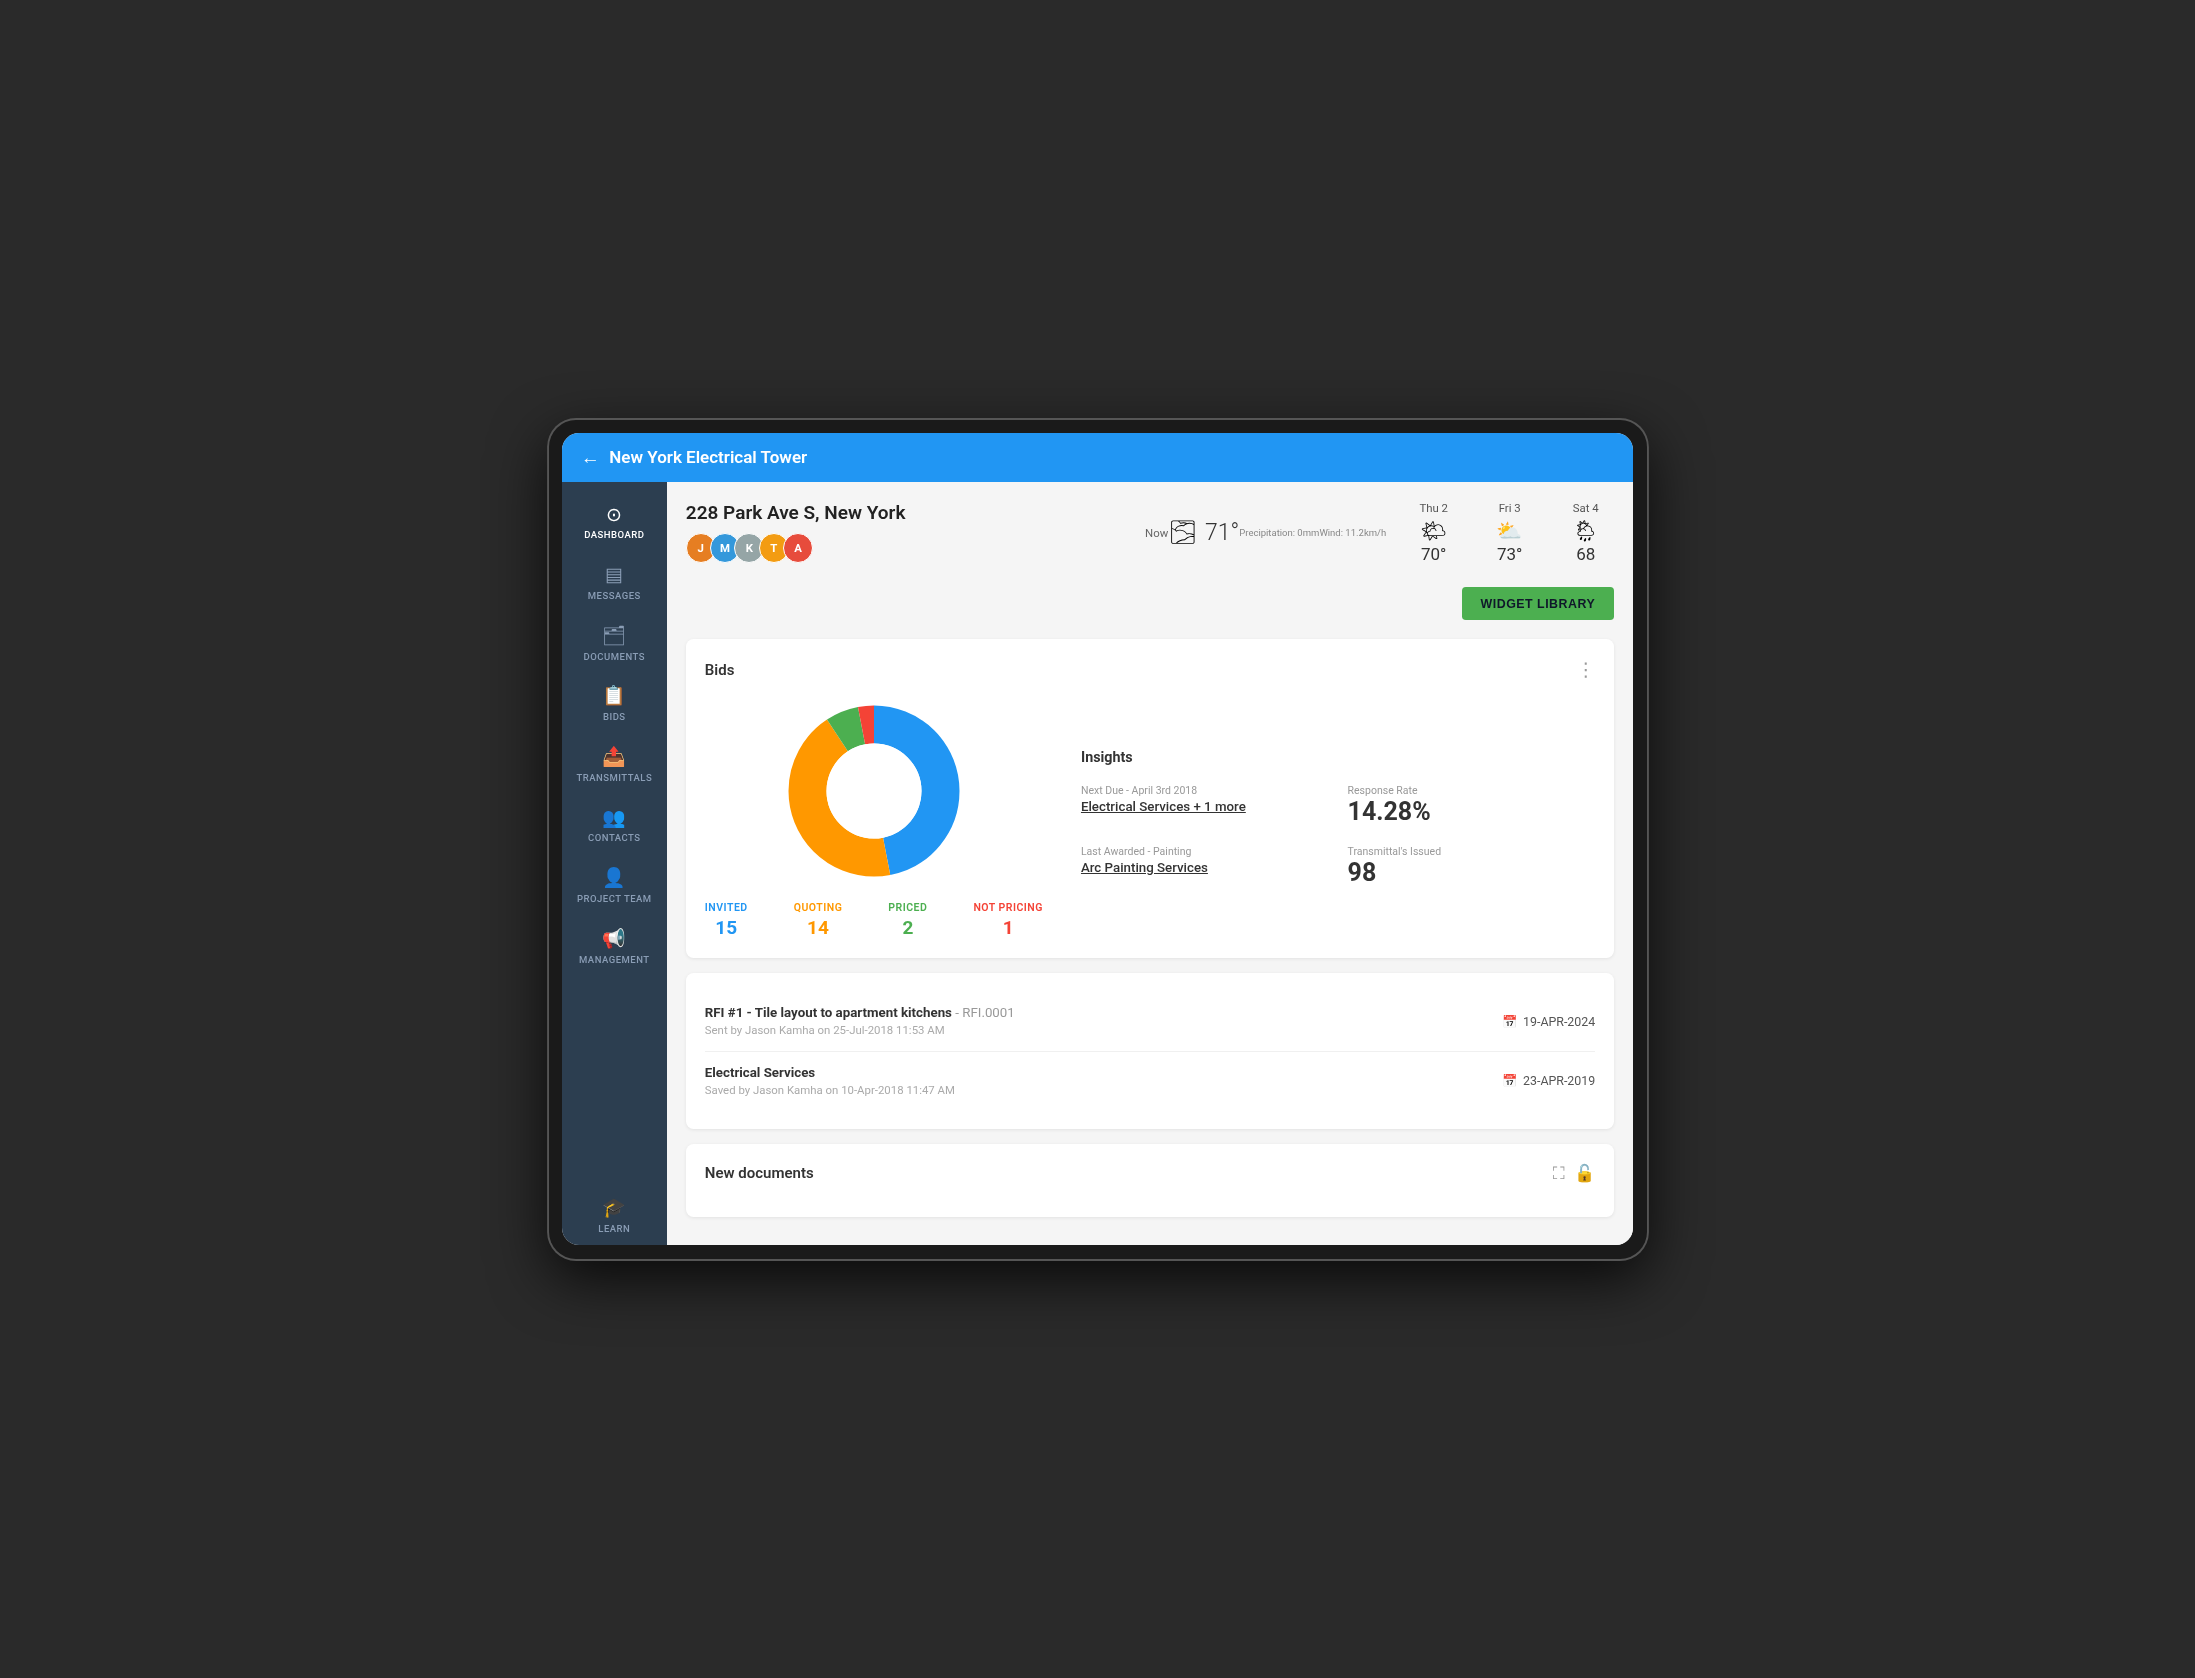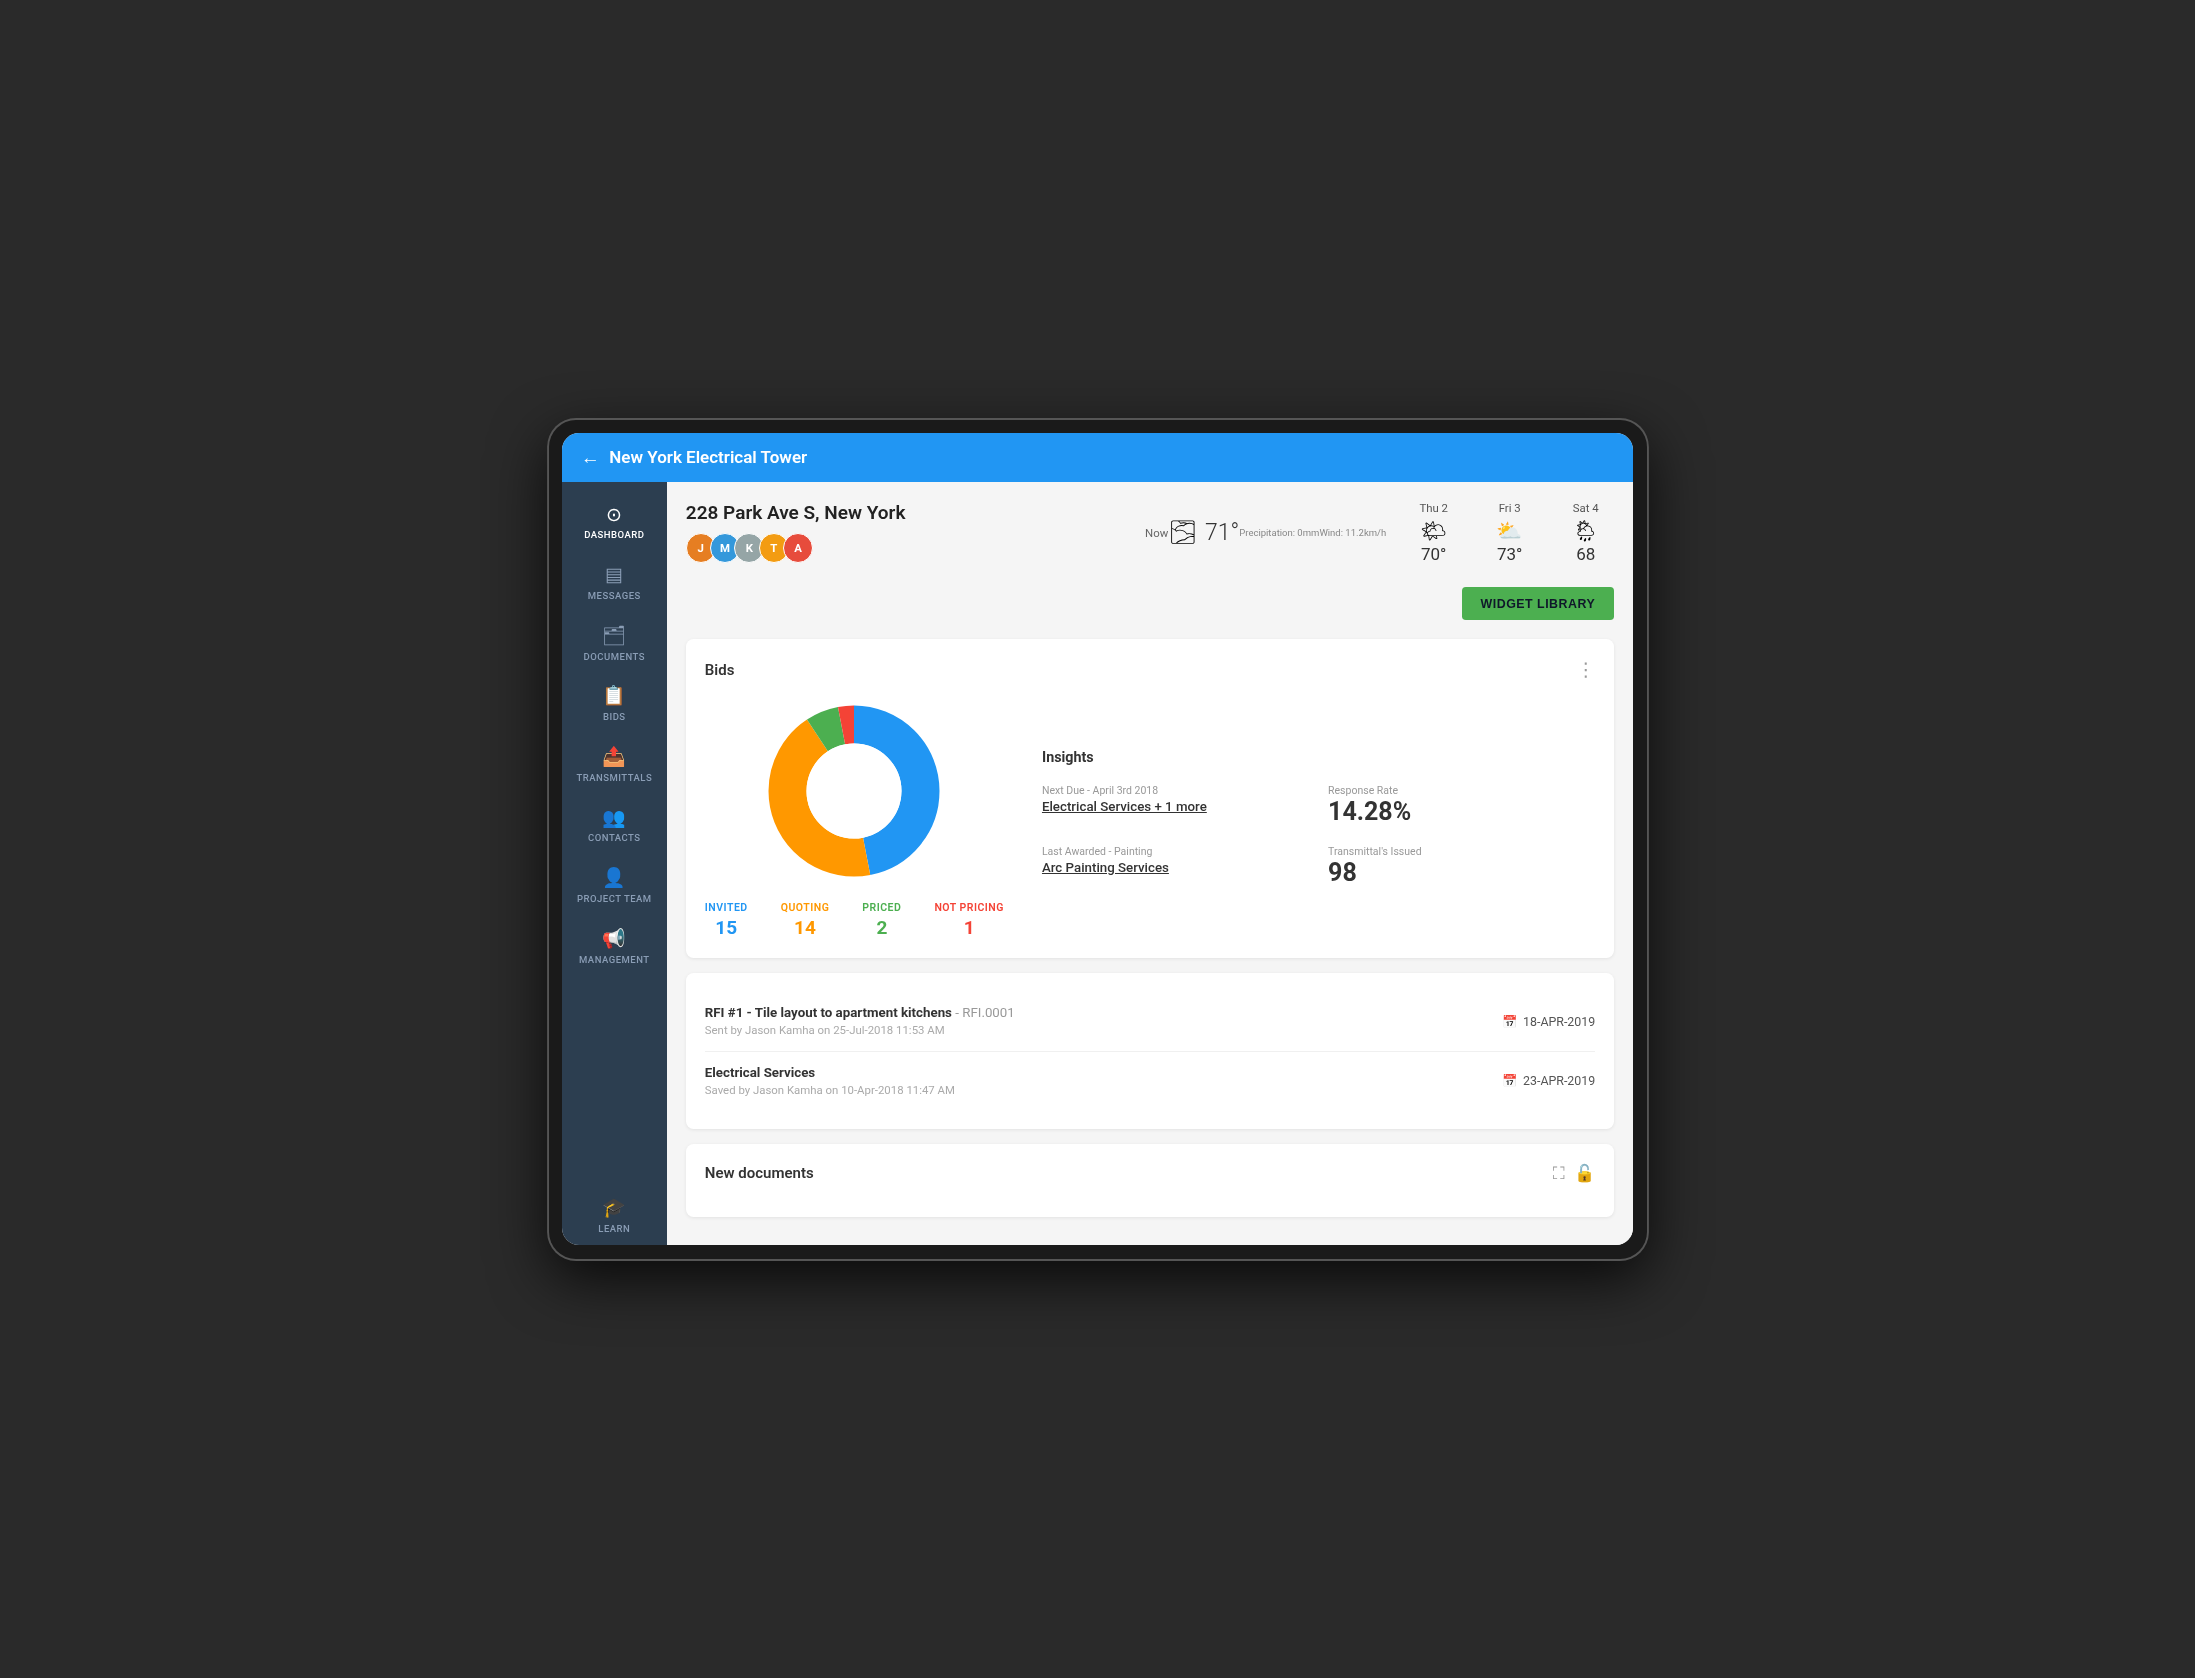--- a/index.html
+++ b/index.html
@@ -220,21 +220,21 @@
       height: 190px;
       position: relative;
       flex-shrink: 0;
     }
     .donut-svg {
       width: 190px;
       height: 190px;
     }
     .bids-legend {
       display: flex;
-      gap: 33px;
+      gap: 46px;
       margin-top: 15px;
       justify-content: center;
     }
     .legend-item {
       display: flex;
       flex-direction: column;
       align-items: center;
     }
     .legend-label {
       font-size: 10.5px;
@@ -509,21 +509,21 @@
             <div class="action-item">
               <div>
                 <div class="action-title">
                   <strong>RFI #1 - Tile layout to apartment kitchens</strong>
                   <span>- RFI.0001</span>
                 </div>
                 <div class="action-meta">Sent by Jason Kamha on 25-Jul-2018 11:53 AM</div>
               </div>
               <div class="action-date">
                 <span>📅</span>
-                <span>18-APR-2019</span>
+                <span>19-APR-2024</span>
               </div>
             </div>
             <div class="action-item">
               <div>
                 <div class="action-title">
                   <strong>Electrical Services</strong>
                 </div>
                 <div class="action-meta">Saved by Jason Kamha on 10-Apr-2018 11:47 AM</div>
               </div>
               <div class="action-date">

